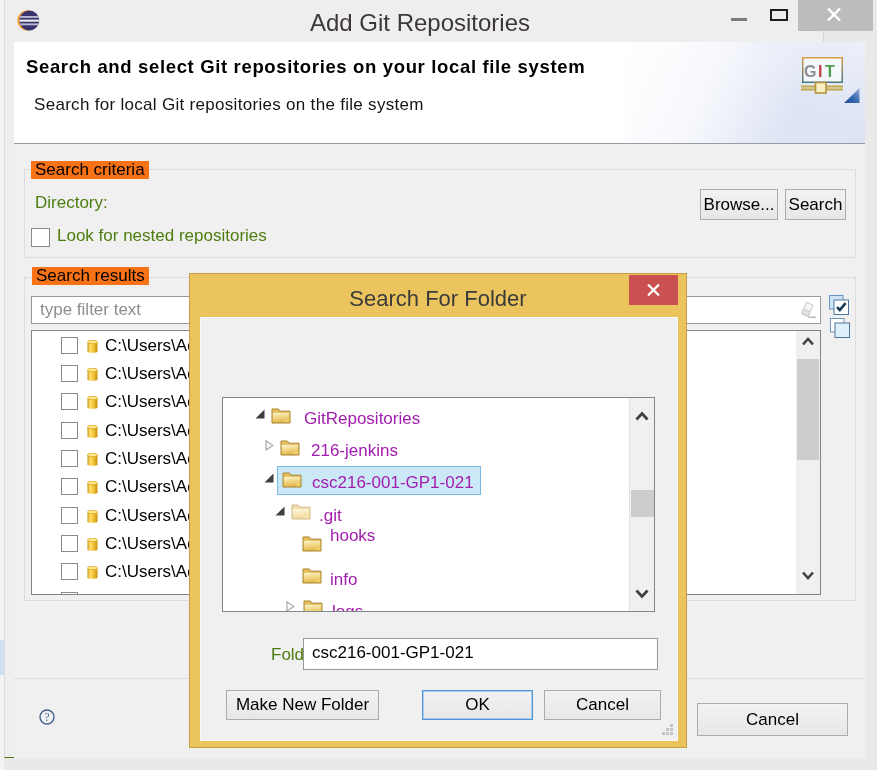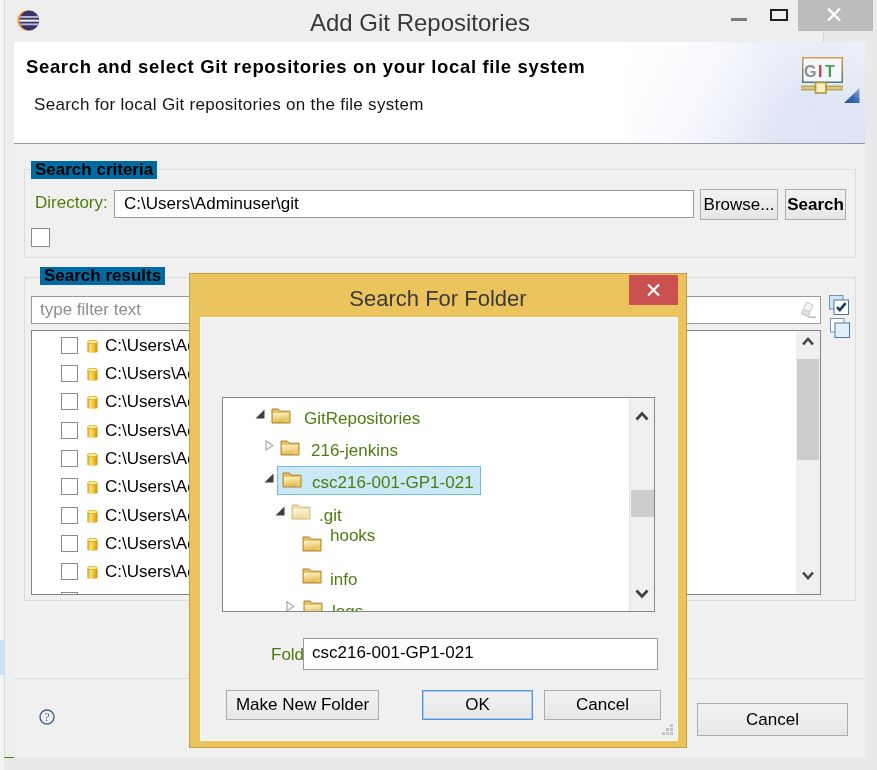--- a/index.html
+++ b/index.html
@@ -16,21 +16,21 @@
 #banner { position:absolute; left:9px; top:42px; width:851px; height:102px; background:#ffffff;
   border-bottom:1px solid #9a9aa2; z-index:2; }
 #bannergrad { position:absolute; right:0; top:0; width:240px; height:101px;
   background:linear-gradient(115deg, rgba(223,229,244,0) 0%, rgba(223,229,244,0.25) 35%, rgba(216,224,242,0.85) 70%, #dce3f3 100%); }
 #bannergrad2 { position:absolute; right:0; top:0; width:120px; height:101px;
   background:linear-gradient(205deg, rgba(238,241,250,0.9) 0%, rgba(238,241,250,0) 60%); }
 #bhead { position:absolute; left:12px; top:14px; font-size:18.5px; letter-spacing:0.65px; font-weight:bold; color:#000; }
 #bsub { position:absolute; left:20px; top:53px; font-size:17px; letter-spacing:0.3px; color:#14141a; }
 .lbl { position:absolute; font-size:17px; line-height:18px; color:#4d7c0f; white-space:nowrap; }
 .group { position:absolute; border:1px solid #dcdcdc; }
-.glabel { position:absolute; font-size:17px; line-height:18px; color:#000; background:#0369a1; padding:0 4px; white-space:nowrap;font-weight:bold; }
+.glabel { position:absolute; font-size:17px; line-height:18px; color:#000; background:#f97316; padding:0 4px; white-space:nowrap; }
 #content { position:absolute; left:9px; top:143px; width:851px; height:535px; background:#f0f0f0; }
 .tfield { position:absolute; background:#fff; border:1px solid #999; font-size:17px; color:#000;
   white-space:nowrap; overflow:hidden; }
 .btn { position:absolute; background:linear-gradient(#f2f2f2,#e7e7e7); border:1px solid #acacac;
   font-size:17px; color:#000; text-align:center; }
 .cb { position:absolute; width:17px; height:17px; background:#fff; border:1px solid #8a8a8a; }
 #btmbar { position:absolute; left:9px; top:678px; width:851px; height:80px; background:#f0f0f0; border-top:1px solid #dcdcdc; }
 #listbox { position:absolute; left:17px; top:187px; width:790px; height:265px; background:#fff;
   border:1px solid #848484; overflow:hidden; }
 .lrow { position:absolute; left:0; width:100%; height:28px; }
@@ -39,21 +39,21 @@
 .sb { position:absolute; background:#f0f0f0; }
 .sbthumb { position:absolute; background:#cdcdcd; }
 #dlg { position:absolute; left:189px; top:273px; width:498px; height:475px;
   background:#ecc45e; border:1px solid #c69f42; }
 #dlgtitle { position:absolute; left:0; top:12px; width:100%; text-align:center; font-size:22px; color:#3a3a3a; }
 #dlgclose { position:absolute; left:439px; top:1px; width:49px; height:30px; background:#cb5050; }
 #dlginner { position:absolute; left:10px; top:43px; width:478px; height:424px; background:#f0f0f0;
   border:1px solid #fafafa; }
 #treebox { position:absolute; left:21px; top:79px; width:433px; height:215px; background:#fff;
   border:1px solid #82878f; overflow:hidden; }
-.trow { position:absolute; font-size:17px; line-height:17px; color:#4d7c0f; white-space:nowrap; }
+.trow { position:absolute; font-size:17px; line-height:17px; color:#a21caf; white-space:nowrap; }
 #dsel { position:absolute; background:#cbe8f6; border:1px solid #7ab8e0; }
 .dbtn { position:absolute; background:linear-gradient(#f2f2f2,#e7e7e7); border:1px solid #ababab;
   font-size:17px; color:#000; text-align:center; line-height:28px; height:30px; }
 svg { position:absolute; }
 </style>
 </head>
 <body>
 <div id="win">
   <div id="titlebar">
     <div id="title">Add Git Repositories</div>
@@ -102,27 +102,27 @@
       <rect x="1" y="33.5" width="42" height="2" fill="#c3a845"></rect>
       <rect x="15.5" y="27.5" width="10.5" height="10.5" fill="#f8eec4" stroke="#b2953b" stroke-width="1.6"></rect>
       <polygon points="44,48 59.5,48 59.5,33" fill="url(#tri)"></polygon>
     </svg>
   </div>
   <div id="content">
 
     <div class="group" style="left:10px;top:26px;width:832px;height:89px;"></div>
     <div class="glabel" style="left:17px;top:18px;">Search criteria</div>
     <div class="lbl" style="left:21px;top:51px;">Directory:</div>
-    <div class="tfield" style="left:100px;top:47px;width:580px;height:28px;line-height:26px;padding-left:9px;">C:\Users\Adminuser\git</div>
     <div class="btn" style="left:686px;top:46px;width:78px;height:31px;line-height:29px;">Browse...</div>
-    <div class="btn" style="left:771px;top:46px;width:61px;height:31px;line-height:29px;font-weight:bold;">Search</div>
+    <div class="btn" style="left:771px;top:46px;width:61px;height:31px;line-height:29px;">Search</div>
     <div class="cb" style="left:17px;top:85px;width:19px;height:19px;"></div>
+    <div class="lbl" style="left:43px;top:84px;">Look for nested repositories</div>
 
     <div class="group" style="left:10px;top:134px;width:832px;height:324px;"></div>
-    <div class="glabel" style="left:26px;top:124px;">Search results</div>
+    <div class="glabel" style="left:18px;top:124px;">Search results</div>
     <div class="tfield" style="left:17px;top:153px;width:790px;height:28px;line-height:26px;padding-left:8px;color:#8e8e8e;">type filter text</div>
     <svg id="eraser" style="left:785px;top:159px;" width="18" height="17" viewBox="0 0 18 17">
         <g transform="rotate(24 8 8)">
           <rect x="4.5" y="1" width="7" height="12.5" rx="1" fill="#f5f5f5" stroke="#c9c9c9"></rect>
           <rect x="4.5" y="8.5" width="7" height="5" rx="1" fill="#e2e2e2" stroke="#c9c9c9"></rect>
         </g>
         <rect x="9" y="14.5" width="8" height="1.5" fill="#bdbdbd"></rect>
       </svg>
     <svg id="selall" style="left:815px;top:152px;" width="20" height="20" viewBox="0 0 20 20">
         <rect x="0.5" y="0.5" width="13.5" height="13.5" fill="#cfe4f7" stroke="#6d94bd"></rect>

